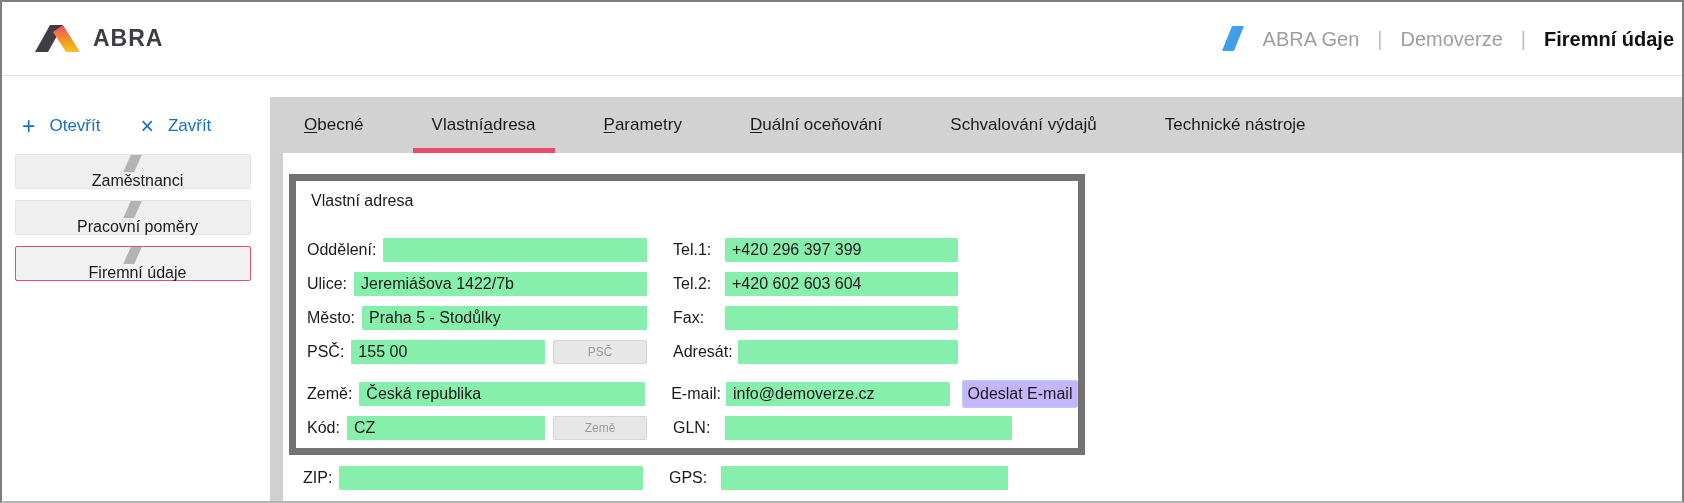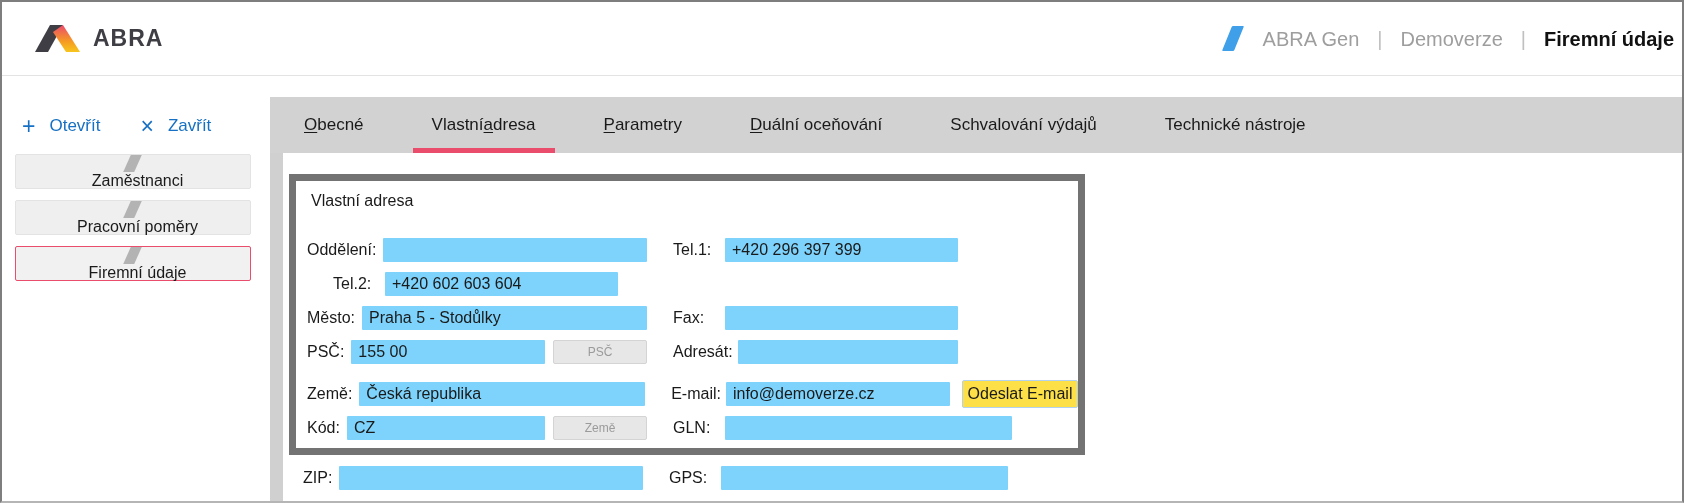--- a/index.html
+++ b/index.html
@@ -90,33 +90,33 @@
 
   .fcell { display:flex; align-items:center; height:24px; }
   .fcell.left  { width:340px; }
   .fcell.right { margin-left:26px; }
   .fcell.right.normal { width:285px; }
   .fcell.right.wide   { width:339px; }
   .fcell.right.email  { width:409px; }
   .flabel { font-size:16px; margin-right:7px; white-space:nowrap; }
   .fcell.right .flabel { min-width:47px; margin-right:5px; }
   .finput {
-    flex:1; height:24px; background:#7dd3fc; border-radius:1px;
+    flex:1; height:24px; background:#86efac; border-radius:1px;
     font-size:16px; line-height:24px; padding:0 7px;
     white-space:nowrap; overflow:hidden;
   }
   .btn-gray {
     flex:none; width:94px; height:24px; margin-left:8px;
     background:#e7e7e7; border:1px solid #d4d4d4; border-radius:2px;
     color:#9b9b9b; font-size:12px; text-align:center; line-height:22px;
     cursor:default;
   }
   .btn-blue {
     flex:none; width:116px; height:28px; margin-left:12px;
-    background:#fde047; border:1px solid #b3d2ee; border-radius:2px;
+    background:#c4b5fd; border:1px solid #b3d2ee; border-radius:2px;
     color:#1a1a1a; font-size:16px; text-align:center; line-height:26px;
     cursor:pointer; align-self:center;
   }
 </style>
 </head>
 <body>
 
 <div class="header">
   <div class="brand">
     <svg width="50" height="27" viewBox="0 0 50 27">
@@ -187,20 +187,24 @@
               <div class="fcell left">
                 <span class="flabel">Oddělení:</span>
                 <div class="finput"></div>
               </div>
               <div class="fcell right normal">
                 <span class="flabel">Tel.1:</span>
                 <div class="finput">+420 296 397 399</div>
               </div>
             </div>
             <div class="frow">
+              <div class="fcell left">
+                <span class="flabel">Ulice:</span>
+                <div class="finput">Jeremiášova 1422/7b</div>
+              </div>
               <div class="fcell right normal">
                 <span class="flabel">Tel.2:</span>
                 <div class="finput">+420 602 603 604</div>
               </div>
             </div>
             <div class="frow">
               <div class="fcell left">
                 <span class="flabel">Město:</span>
                 <div class="finput">Praha 5 - Stodůlky</div>
               </div>

